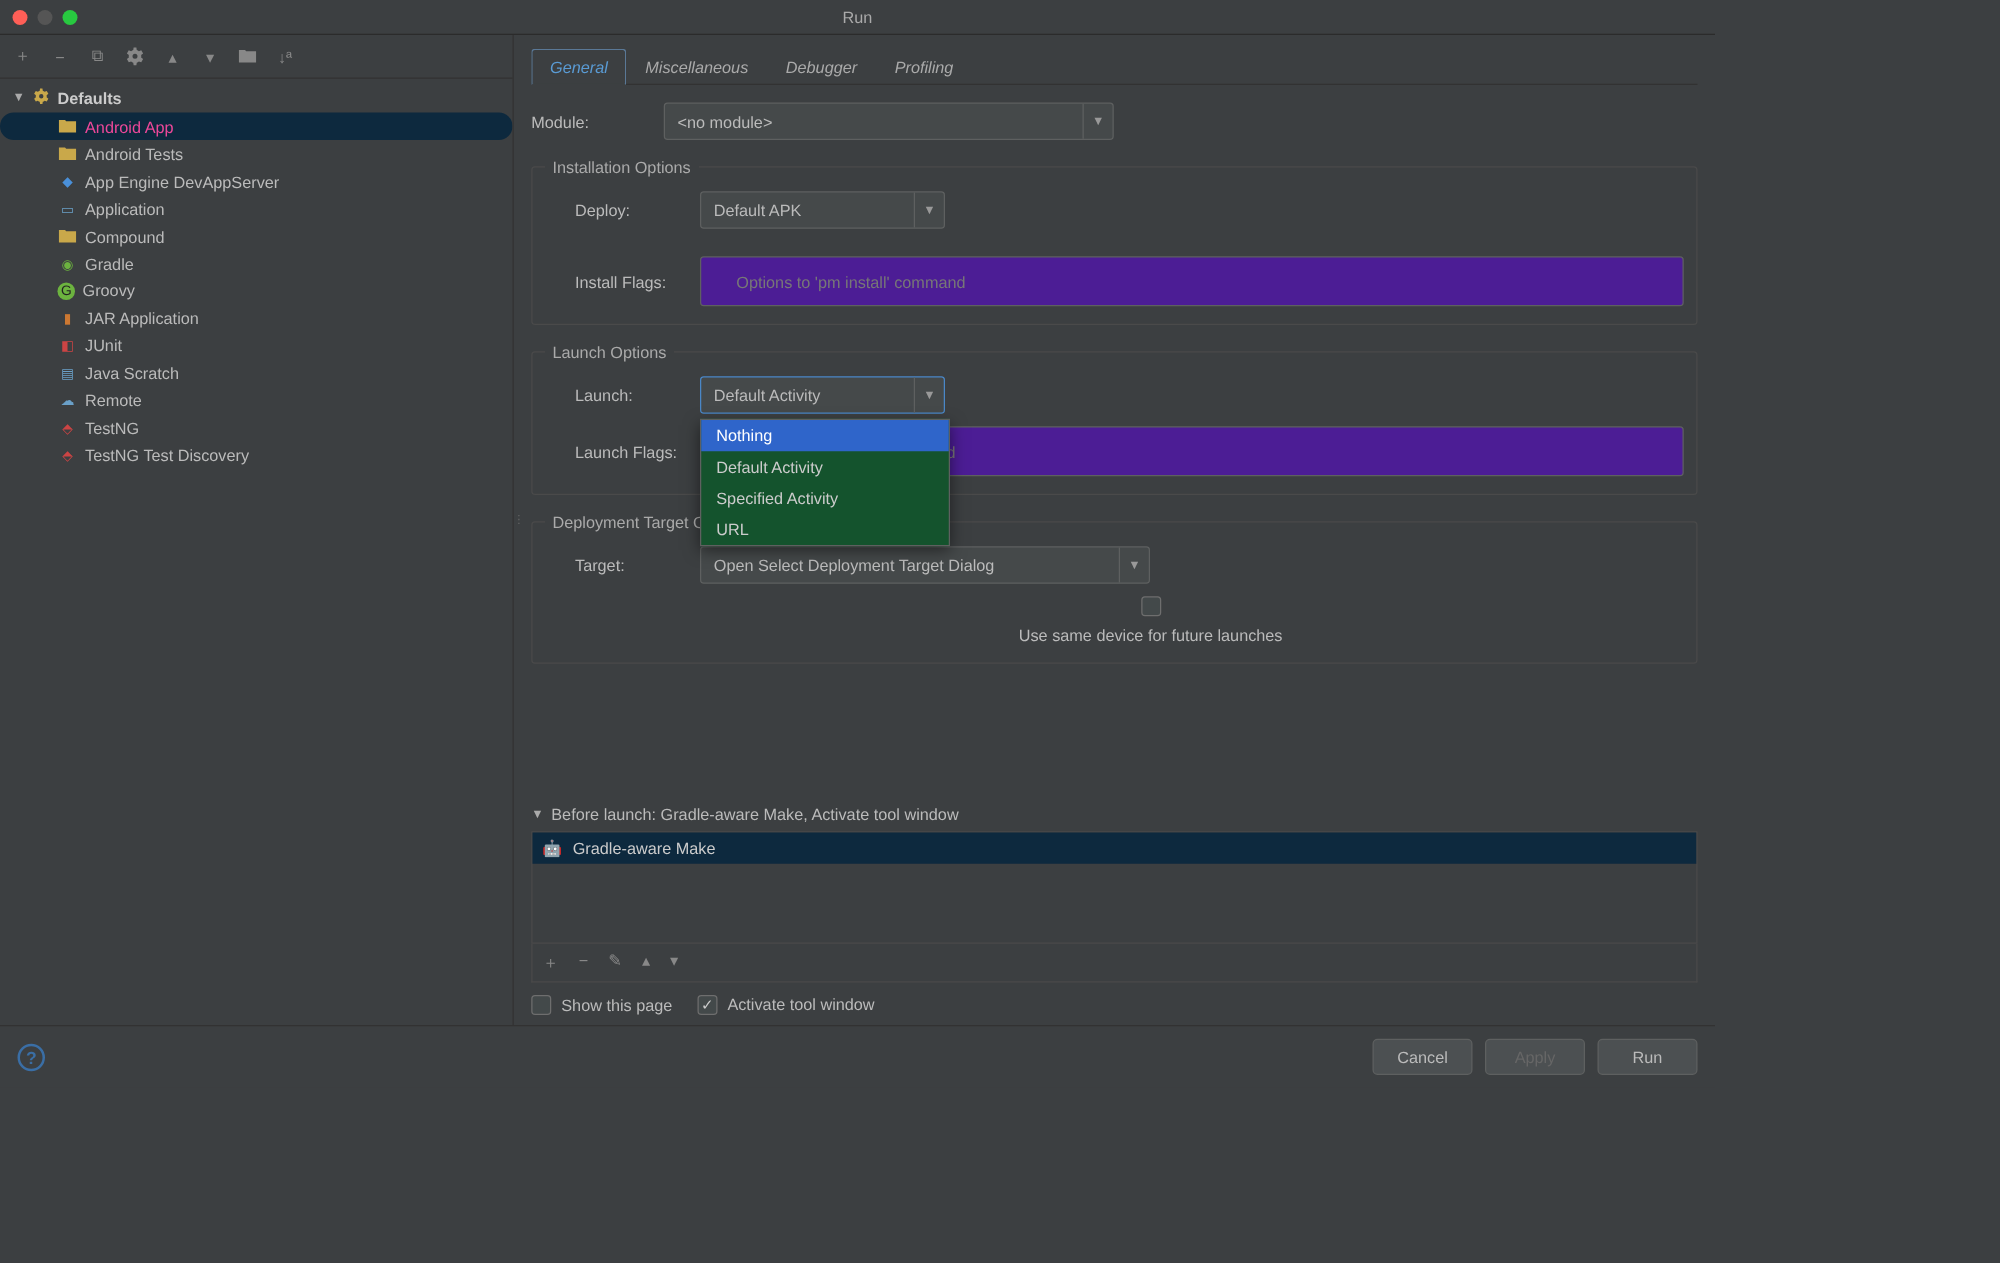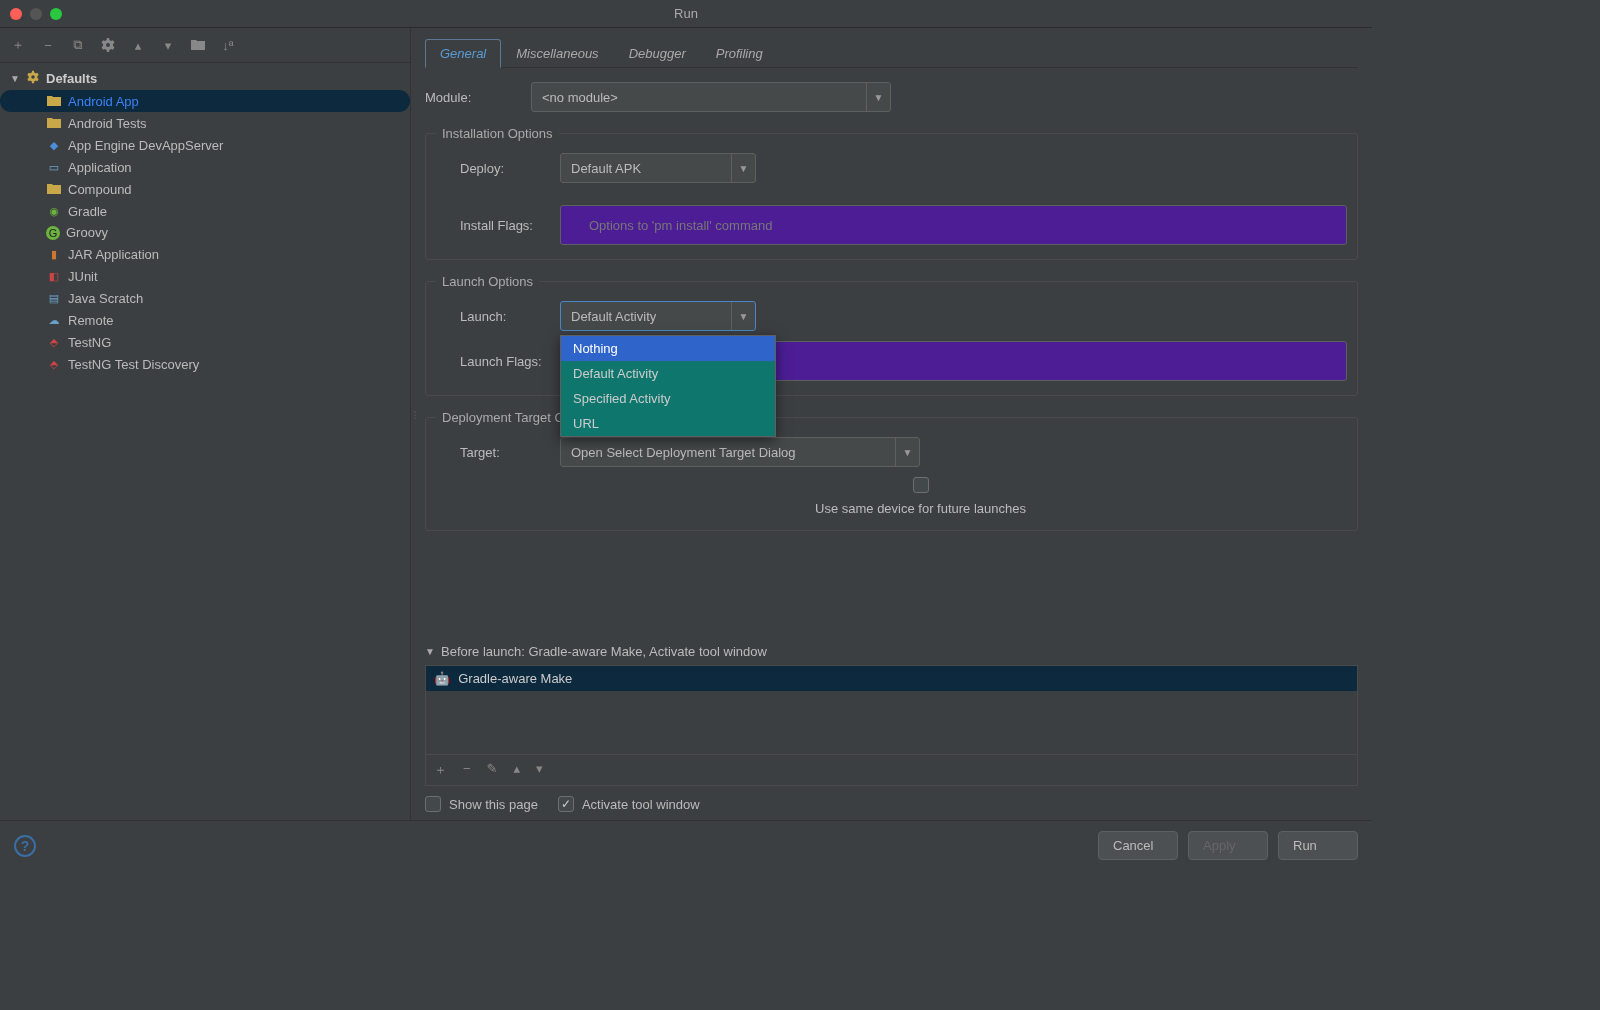--- a/index.html
+++ b/index.html
@@ -94,21 +94,21 @@
   .tree-item {
     display: flex;
     align-items: center;
     gap: 6px;
     padding: 3px 10px 3px 46px;
     color: #bbb;
     cursor: pointer;
   }
   .tree-item.selected {
     background: #0d293e;
-    color: #3b82f6;
+    color: #ec4899;
     border-radius: 11px;
   }
   .cfg-icon {
     width: 16px; height: 16px;
     display: inline-flex;
     align-items: center;
     justify-content: center;
     font-size: 11px;
   }
   .content {
@@ -225,22 +225,22 @@
     align-items: center;
     justify-content: center;
     color: #ccc;
     font-size: 12px;
   }
   .checkbox.checked::after { content: "✓"; }
   .dropdown-menu {
     position: absolute;
     top: 33px;
     left: -1px;
-    width: 216px;
-    background: #0f766e;
+    width: 200px;
+    background: #14532d;
     border: 1px solid #5e6060;
     box-shadow: 0 4px 12px rgba(0,0,0,0.5);
     z-index: 100;
   }
   .dropdown-item {
     padding: 5px 12px;
     color: #ccc;
     cursor: pointer;
   }
   .dropdown-item.highlight {
@@ -313,21 +313,21 @@
     gap: 10px;
   }
   .btn {
     min-width: 80px;
     padding: 6px 14px;
     background: #4c5052;
     border: 1px solid #5e6060;
     border-radius: 4px;
     color: #bbb;
     cursor: pointer;
-    text-align: left;
+    text-align: center;
   }
   .btn.disabled { color: #666; }
   .splitter {
     position: absolute;
     left: 411px;
     top: 410px;
     width: 8px;
     display: flex;
     align-items: center;
     justify-content: center;
@@ -541,21 +541,21 @@
           <span>✎</span>
           <span>▴</span>
           <span>▾</span>
         </div>
 
         <div class="bottom-options">
           <span style="display:flex;align-items:center;gap:8px">
             <span class="checkbox"></span>
             <span>Show this page</span>
           </span>
-          <span style="display:flex;align-items:center;gap:8px">
+          <span style="display:flex;gap:8px">
             <span class="checkbox checked"></span>
             <span>Activate tool window</span>
           </span>
         </div>
       </div>
 
     </div>
   </div>
 
   <div class="footer">

